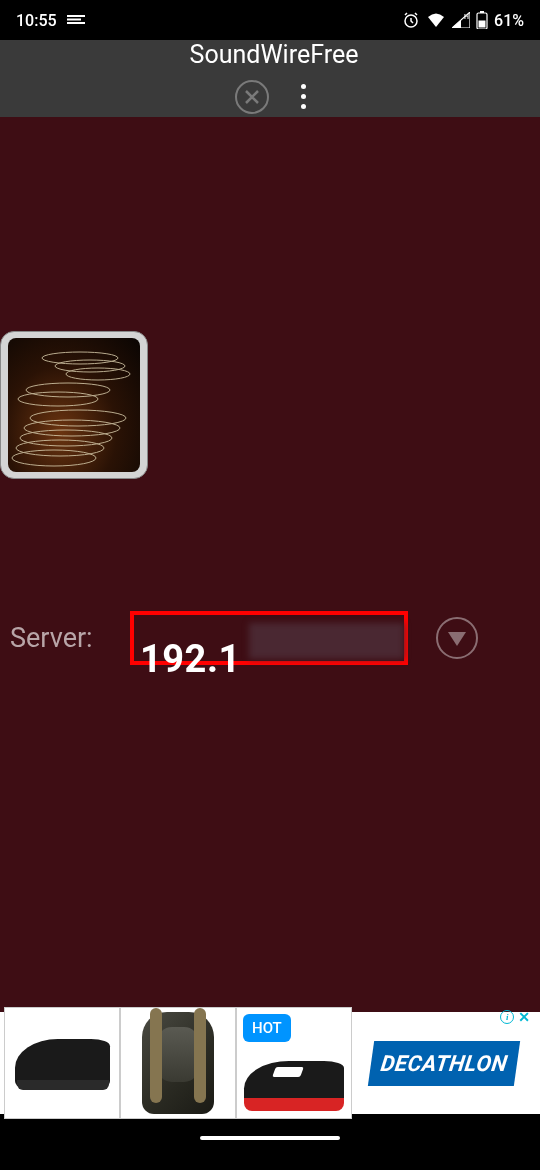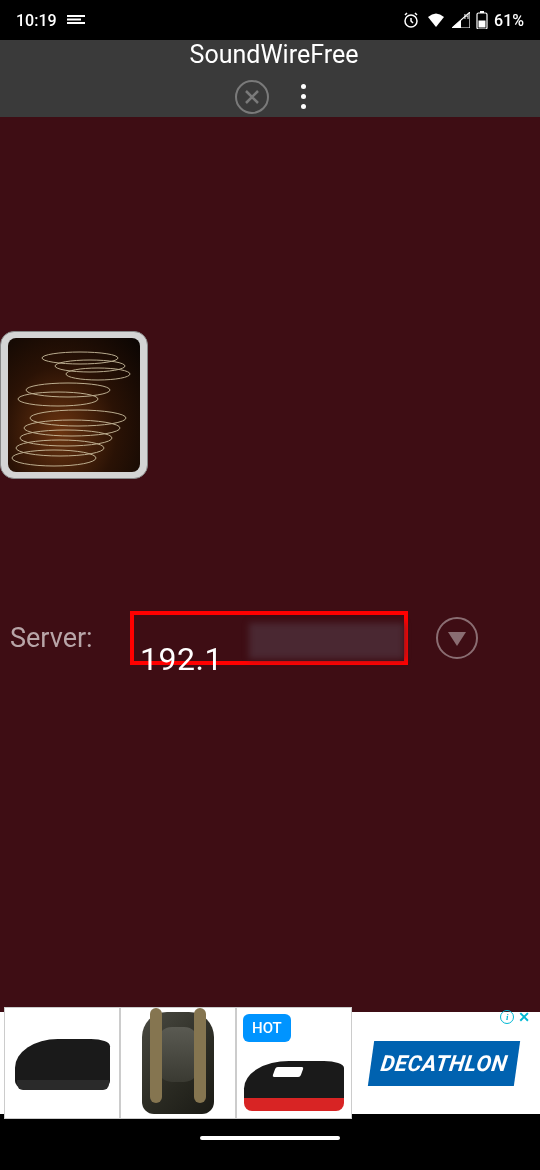--- a/index.html
+++ b/index.html
@@ -151,22 +151,22 @@
       width: 278px;
       height: 54px;
       border: 4px solid #ff0000;
       display: flex;
       align-items: center;
       padding-left: 6px;
     }
     
     .server-input {
       color: #fff;
-      font-size: 32px;
-      font-weight: 400;
+      font-size: 38px;
+      font-weight: 700;
       letter-spacing: 0.5px;
       margin-top: 41px;
     }
     
     .server-blur {
       position: absolute;
       left: 115px;
       top: 8px;
       width: 155px;
       height: 36px;
@@ -383,21 +383,21 @@
       height: 4px;
       background: #fff;
       border-radius: 2px;
     }
   </style>
 </head>
 <body>
 
 <div class="status-bar">
   <div class="status-left">
-    <span>10:19</span>
+    <span>10:55</span>
     <span class="status-icon">
       <svg width="18" height="10" viewBox="0 0 18 10">
           <path d="M0 1 L18 1 M0 4.5 L14 4.5 M0 8 L18 8" stroke="#fff" stroke-width="1.8"></path>
         </svg>
     </span>
   </div>
   <div class="status-right">
     <span class="status-icon">
       <svg width="18" height="18" viewBox="0 0 18 18">
           <circle cx="9" cy="10" r="6" fill="none" stroke="#fff" stroke-width="1.5"></circle>

